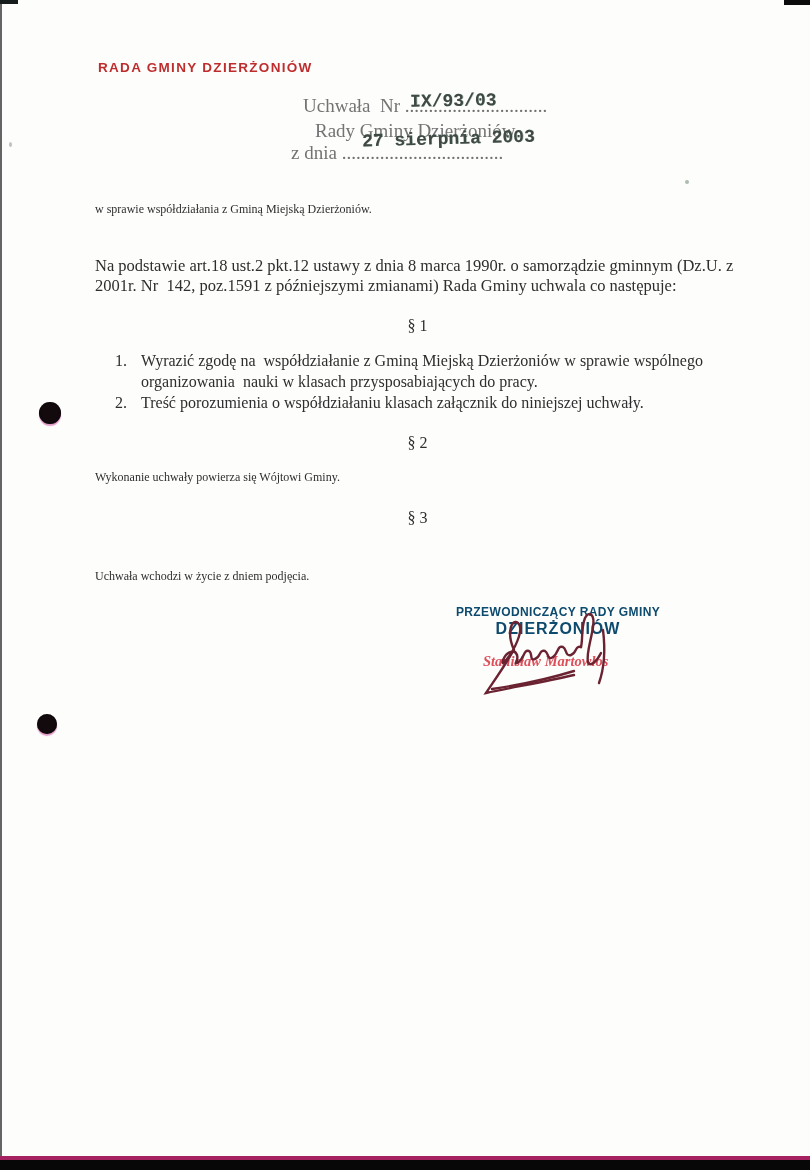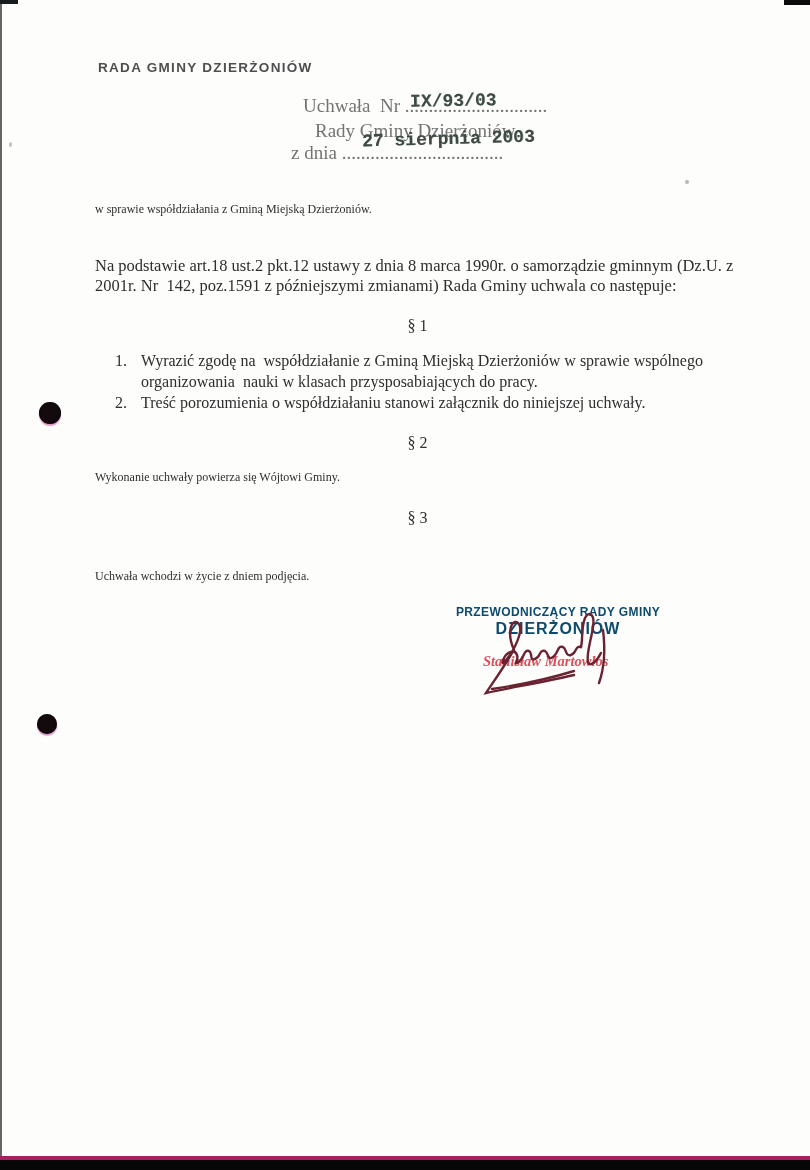--- a/index.html
+++ b/index.html
@@ -43,21 +43,21 @@
   .hole-bottom { left: 37px; top: 714px; width: 20px; height: 20px; }
   .speck { position: absolute; border-radius: 50%; }
   .speck-a { left: 685px; top: 180px; width: 4px; height: 4px; background: #8aa08f; opacity: .7; }
   .speck-b { left: 9px; top: 142px; width: 3px; height: 5px; background: #9a9a9a; opacity: .6; }
 
   
   .header-stamp {
     position: absolute; left: 98px; top: 60px;
     font-family: "Liberation Sans", sans-serif;
     font-size: 13.5px; font-weight: bold; letter-spacing: 1.3px;
-    color: #404040; opacity: .92;
+    color: #b91c1c; opacity: .92;
     white-space: pre;
   }
 
   
   .title-line { position: absolute; font-size: 19px; color: #737373; white-space: pre; }
   .t-line1 { left: 303px; top: 95px; }
   .t-line2 { left: 315px; top: 120px; }
   .t-line3 { left: 291px; top: 142px; }
   .typed {
     position: absolute;
@@ -137,21 +137,21 @@
   <div class="body-line subject">w sprawie współdziałania z Gminą Miejską Dzierżoniów.</div>
 
   <div class="body-line legal-1">Na podstawie art.18 ust.2 pkt.12 ustawy z dnia 8 marca 1990r. o samorządzie gminnym (Dz.U. z</div>
   <div class="body-line legal-2">2001r. Nr  142, poz.1591 z późniejszymi zmianami) Rada Gminy uchwala co następuje:</div>
 
   <div class="para-heading h-s1">§ 1</div>
   <div class="li-num i1n">1.</div>
   <div class="li-text i1l1">Wyrazić zgodę na  współdziałanie z Gminą Miejską Dzierżoniów w sprawie wspólnego</div>
   <div class="li-text i1l2">organizowania  nauki w klasach przysposabiających do pracy.</div>
   <div class="li-num i2n">2.</div>
-  <div class="li-text i2l1">Treść porozumienia o współdziałaniu stanowi załącznik do niniejszej uchwały.</div>
+  <div class="li-text i2l1">Treść porozumienia o współdziałaniu klasach załącznik do niniejszej uchwały.</div>
 
   <div class="para-heading h-s2">§ 2</div>
   <div class="body-line s2-body">Wykonanie uchwały powierza się Wójtowi Gminy.</div>
 
   <div class="para-heading h-s3">§ 3</div>
   <div class="body-line s3-body">Uchwała wchodzi w życie z dniem podjęcia.</div>
 
   <div class="sig-title sig-l1">PRZEWODNICZĄCY RADY GMINY</div>
   <div class="sig-title sig-l2">DZIERŻONIÓW</div>
   <div class="sig-name">Stanisław Martowłos</div>

